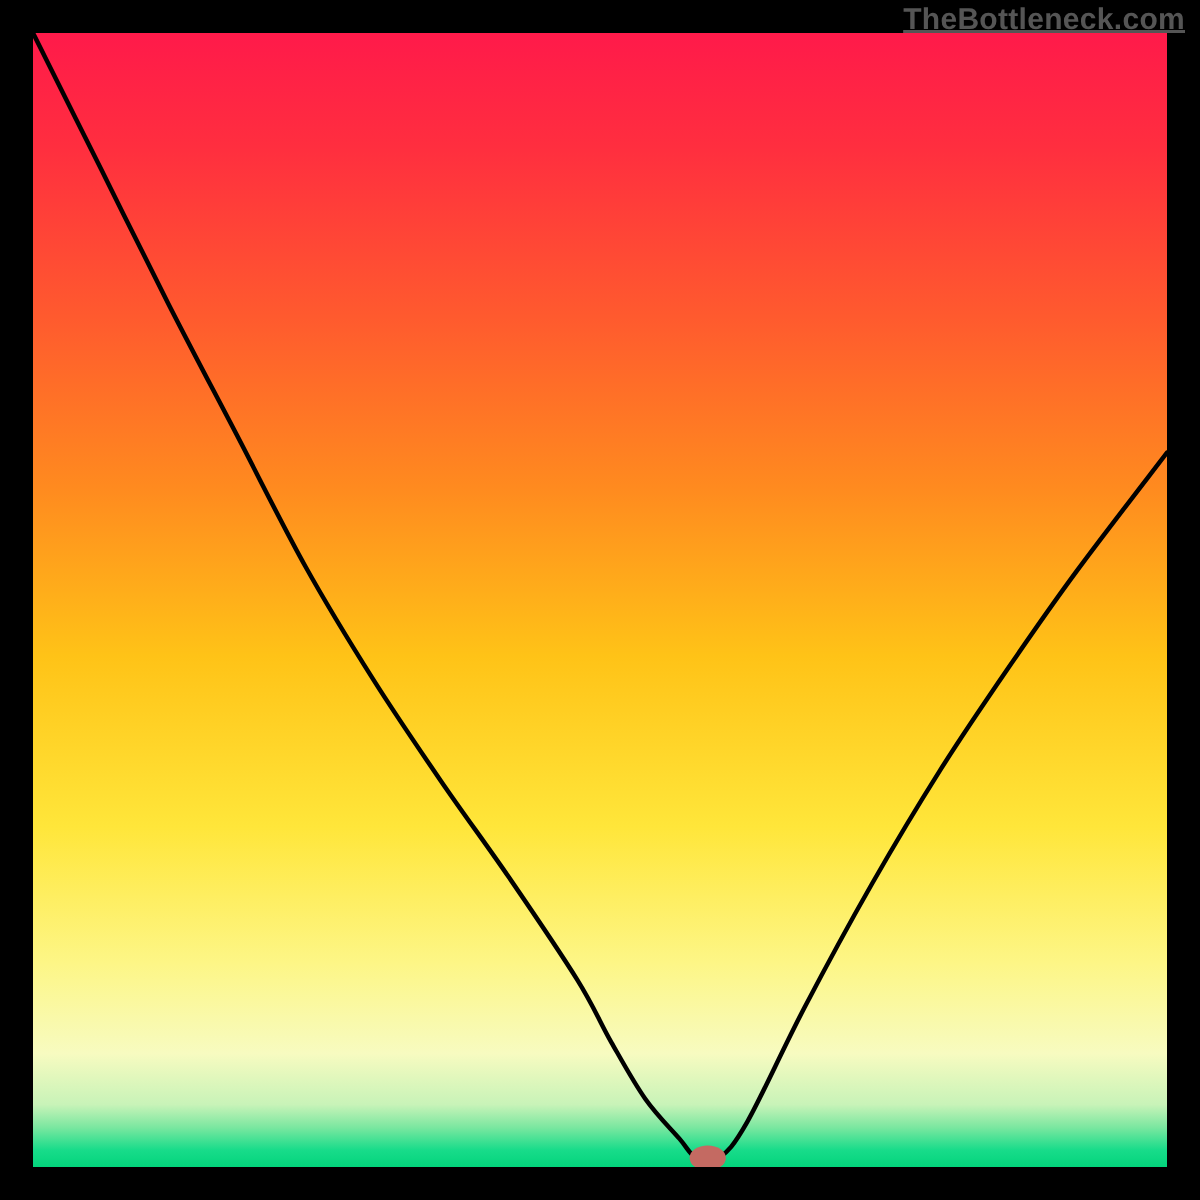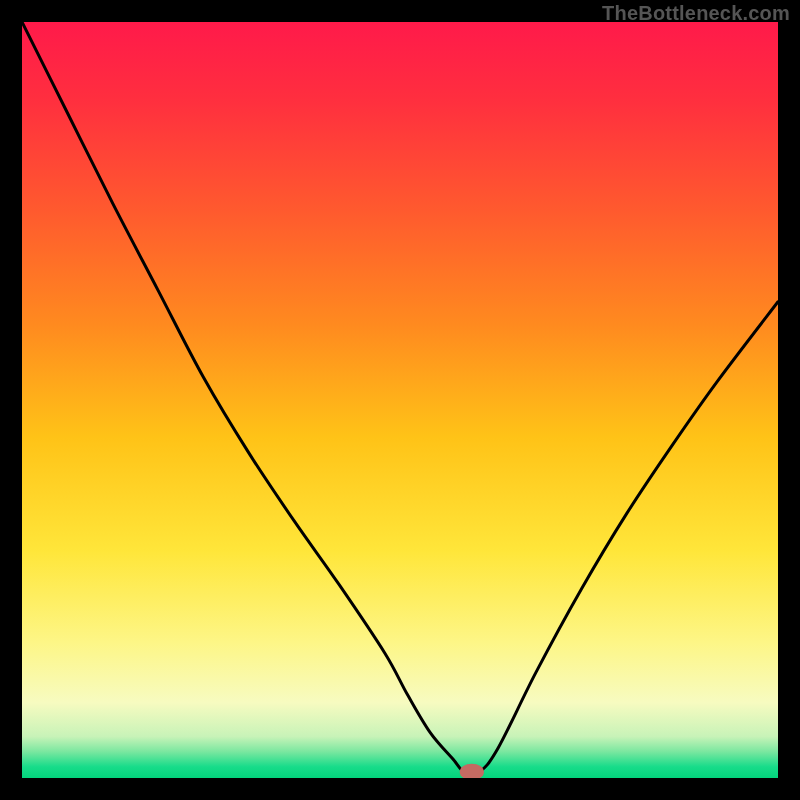--- a/index.html
+++ b/index.html
@@ -19,20 +19,21 @@
   }
   .watermark {
     position: absolute;
     top: 2px;
     right: 10px;
     color: #555;
     font-size: 20px;
     font-weight: 600;
     letter-spacing: 0.2px;
     z-index: 10;
+    text-decoration: underline;
   }
   .plot-area {
     position: absolute;
     left: 22px;
     top: 22px;
     width: 756px;
     height: 756px;
   }
   svg { display: block; }
 </style>

